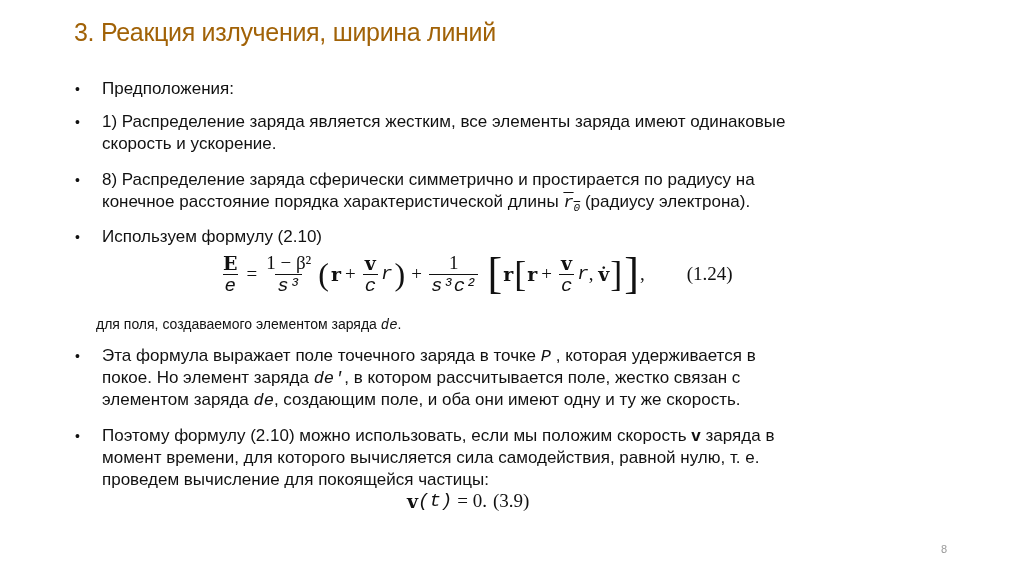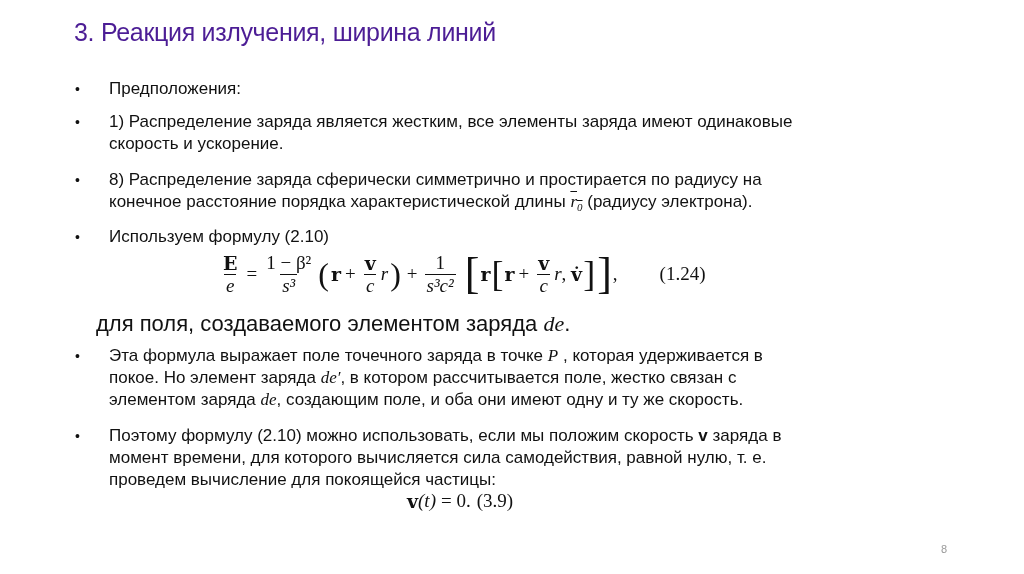--- a/index.html
+++ b/index.html
@@ -1,23 +1,23 @@
 <!DOCTYPE html>
 <html><head>
 <meta charset="utf-8">
 <style>
   html, body { margin:0; padding:0; }
   body { width:1024px; height:574px; background:#ffffff; position:relative; overflow:hidden;
          font-family:"Liberation Sans", "DejaVu Sans", sans-serif; color:#111; }
-  .title { position:absolute; left:74px; top:18px; font-size:25px; letter-spacing:-0.3px; color:#4c1d95; }
+  .title { position:absolute; left:74px; top:18px; font-size:25px; letter-spacing:-0.3px; color:#a16207; }
   .b { position:absolute; left:75px; font-size:17px; line-height:22px; color:#111; }
   .b .dot { position:absolute; left:0; top:0; font-size:14px; }
-  .b .txt { position:absolute; left:34px; white-space:nowrap; }
-  .plain { position:absolute; left:96px; font-size:22px; line-height:22px; white-space:nowrap; color:#111; }
-  .m { font-family:Liberation Serif, serif; font-style:italic; }
+  .b .txt { position:absolute; left:27px; white-space:nowrap; }
+  .plain { position:absolute; left:96px; font-size:14px; line-height:22px; white-space:nowrap; color:#111; }
+  .m { font-family:Liberation Mono, monospace; font-style:italic; }
   .mb { font-family:"DejaVu Serif", "Liberation Serif", serif; font-weight:bold; font-style:normal; }
   .ov { text-decoration:overline; }
   .formula { position:absolute; font-family:"Liberation Serif","DejaVu Serif",serif; font-size:19px; color:#111; display:flex; align-items:center; }
   .frac { display:inline-flex; flex-direction:column; align-items:center; margin:0 3px; }
   .frac .num { padding:0 2px; line-height:22px; }
   .frac .den { border-top:1.3px solid #111; padding:0 2px; line-height:22px; }
   .op { margin:0 4px; }
   .paren { font-size:32px; font-weight:200; line-height:1; margin:0 2px; }
   .brk { font-size:44px; font-weight:200; line-height:1; margin:0 1px; }
   .pagenum { position:absolute; left:941px; top:543px; font-size:11px; color:#999; }

